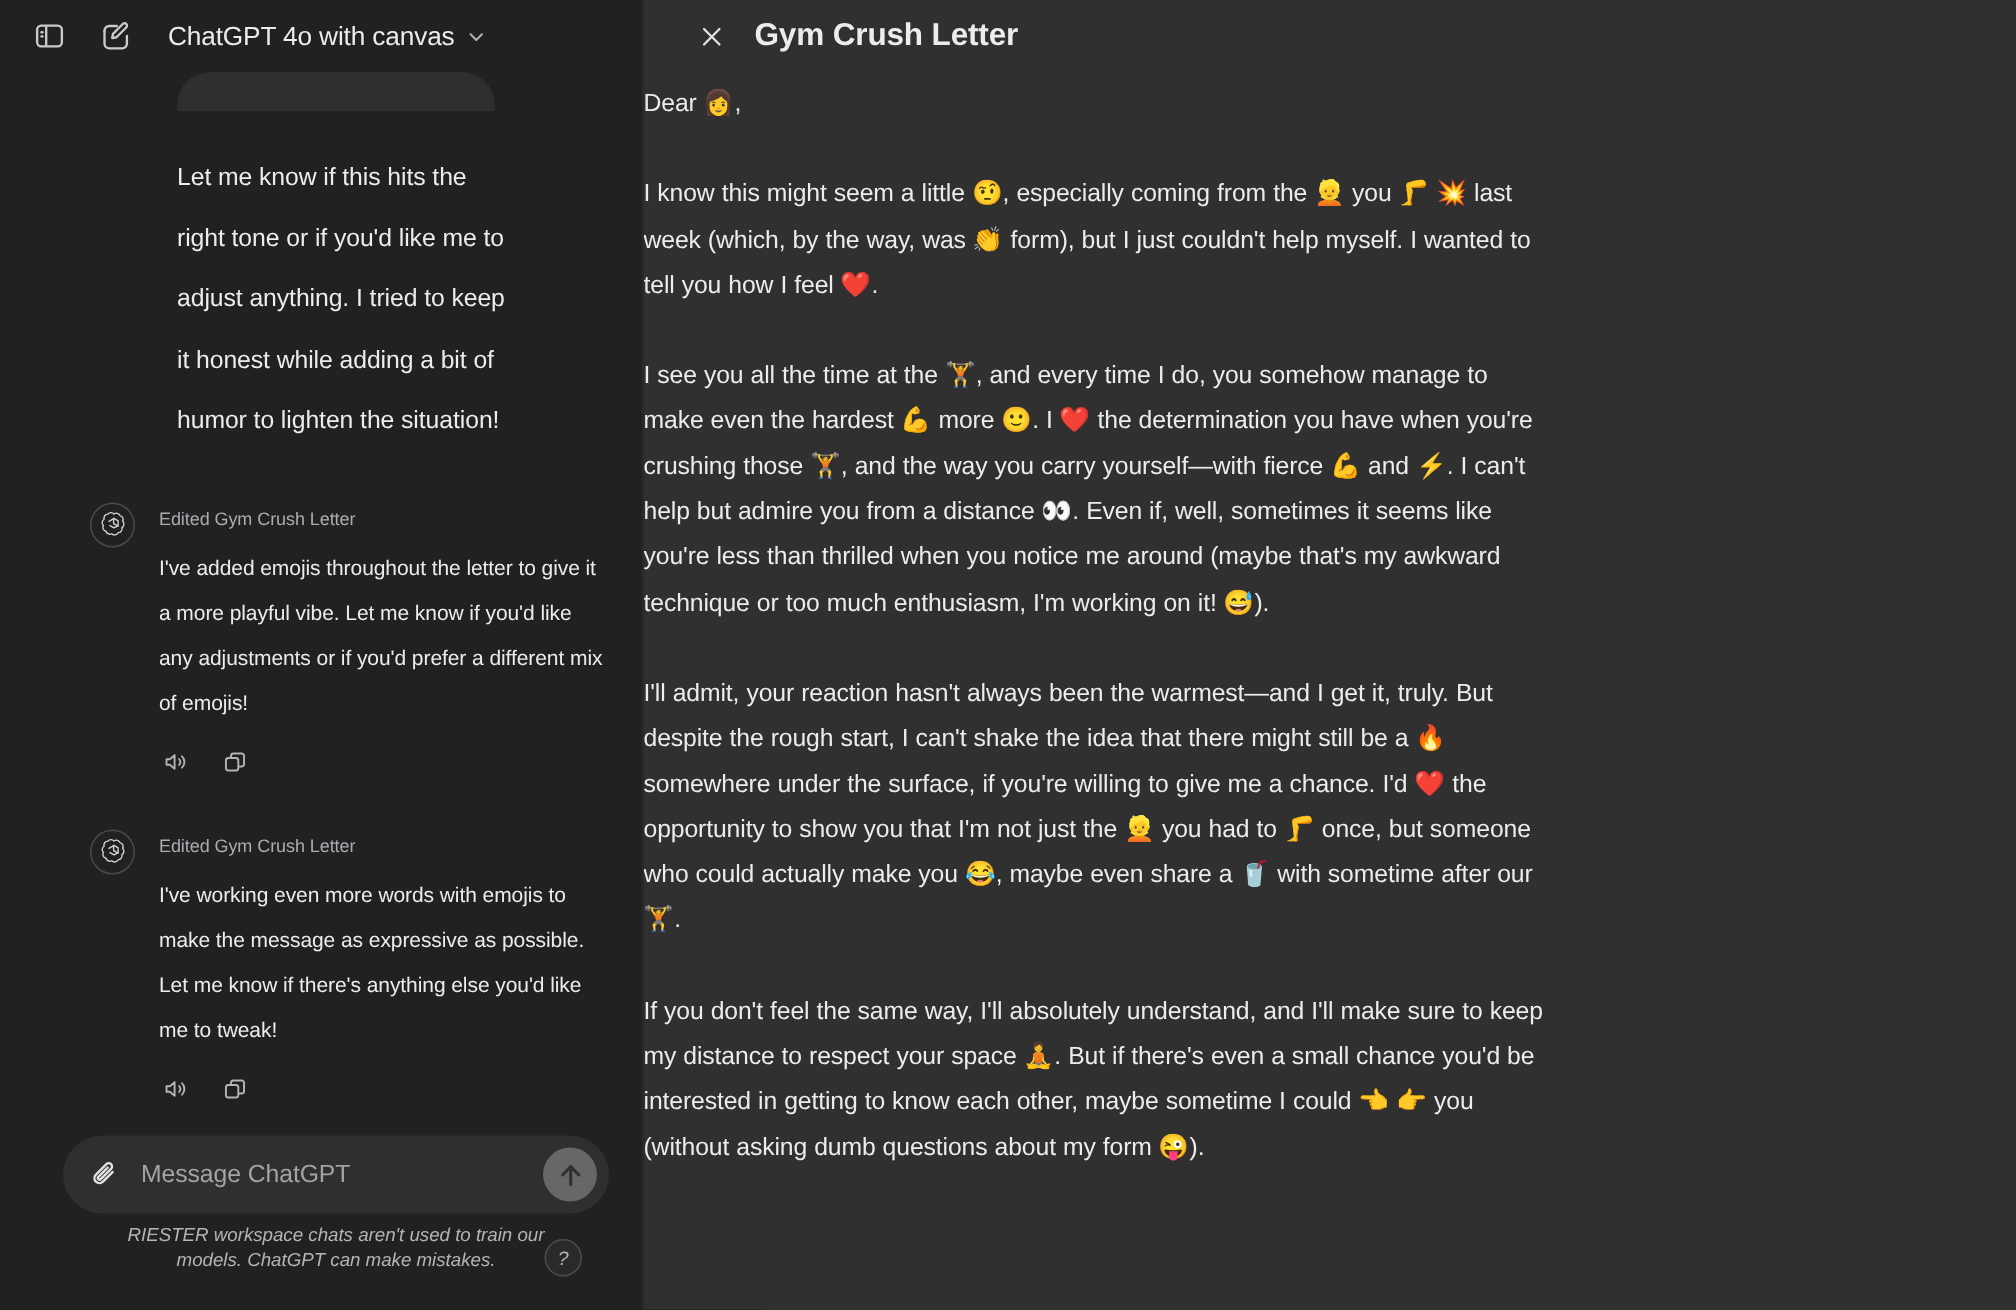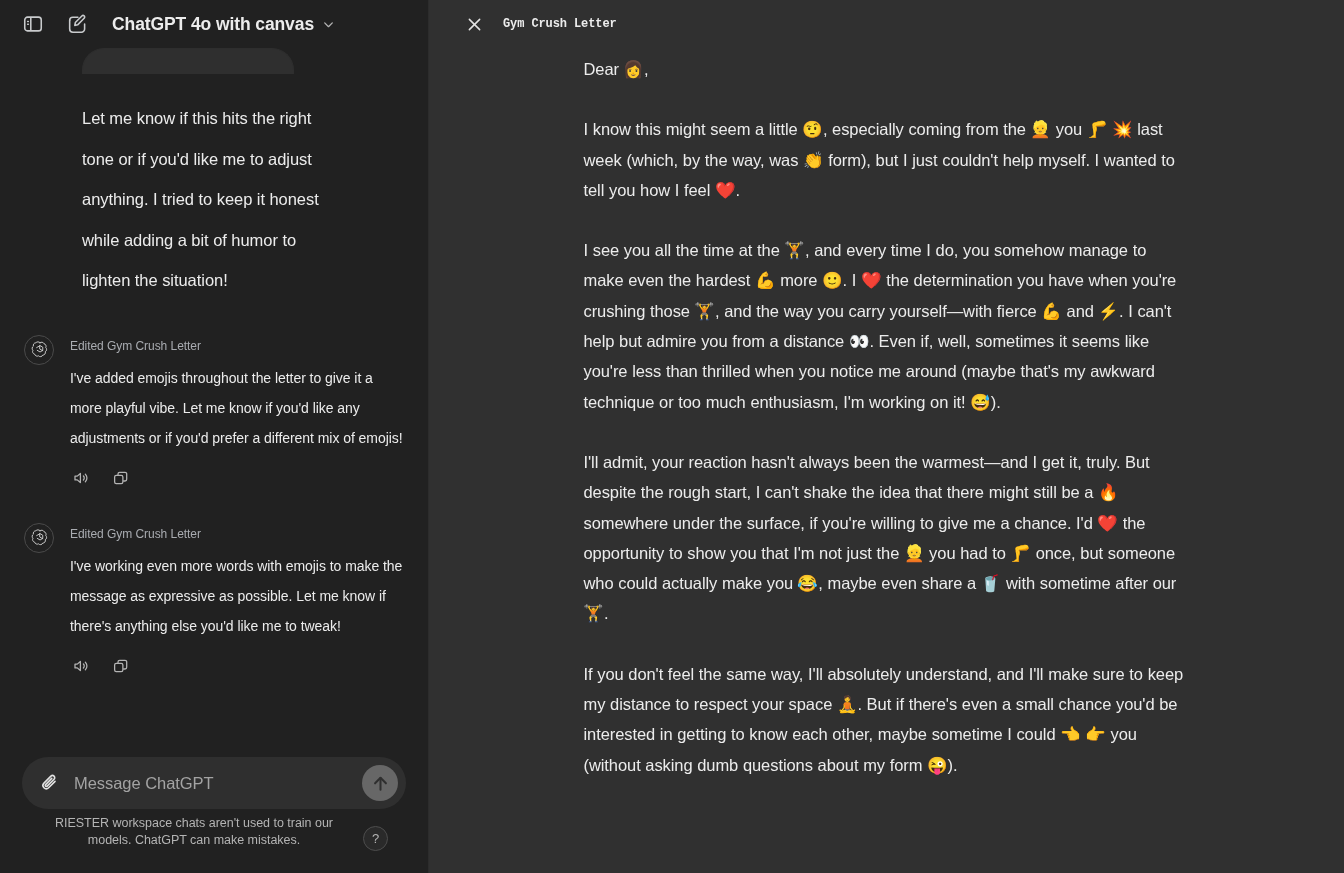--- a/index.html
+++ b/index.html
@@ -55,39 +55,40 @@
     align-items: center;
     gap: 8px;
     cursor: pointer;
     padding: 3px 8px 3px 6px;
     border-radius: 8px;
     margin-left: -2px;
   }
 
   #model-name {
     font-size: 17.5px;
-    font-weight: 700;
+    font-weight: 400;
     color: #ececec;
     letter-spacing: -0.1px;
     white-space: nowrap;
   }
 
   .chev {
     width: 13px;
     height: 13px;
     color: #b4b4b4;
     display: block;
   }
 
   
   #chat-scroll {
     flex: 1 1 auto;
     overflow: hidden;
     padding: 0 24px;
     position: relative;
+    margin-left: 36px;
   }
 
   .bubble-tail {
     width: 212px;
     height: 26px;
     margin: 0 0 0 58px;
     border: 1px solid #2e2e2e;
     border-bottom: none;
     border-radius: 22px 22px 0 0;
     background: #2f2f2f;
@@ -156,20 +157,21 @@
     cursor: pointer;
     border-radius: 5px;
   }
   .act-btn svg { width: 18px; height: 18px; }
 
   
   #composer-area {
     flex: 0 0 auto;
     padding: 10px 22px 10px 22px;
     background: #212121;
+    margin-left: 20px;
   }
 
   #composer {
     height: 52px;
     background: #2f2f2f;
     border-radius: 26px;
     display: flex;
     align-items: center;
     padding: 0 8px 0 16px;
     gap: 12px;
@@ -210,21 +212,22 @@
     cursor: pointer;
     border: none;
   }
   #send-button svg { width: 21px; height: 21px; color: #2f2f2f; }
 
   #disclaimer-row {
     position: relative;
     padding: 6px 22px 14px 22px;
     display: flex;
     align-items: center;
-    justify-content: flex-start;
+    justify-content: center;
+    font-style: italic;
   }
 
   #disclaimer {
     font-size: 12.5px;
     color: #b4b4b4;
     text-align: center;
     line-height: 17px;
     max-width: 300px;
     letter-spacing: -0.02px;
   }
@@ -271,32 +274,31 @@
     display: flex;
     align-items: center;
     justify-content: center;
     color: #e3e3e3;
     cursor: pointer;
     border-radius: 6px;
   }
   #canvas-close svg { width: 19px; height: 19px; }
 
   #canvas-title {
-    font-size: 12px;
+    font-size: 21px;
     font-weight: 600;
     color: #ececec;
     letter-spacing: -0.1px;
-    font-family: Liberation Mono, monospace;
   }
 
   #canvas-scroll {
     flex: 1 1 auto;
     overflow: hidden;
     display: flex;
-    justify-content: center;
+    justify-content: flex-start;
     padding: 0;
   }
 
   #doc {
     width: 606px;
     padding: 6px 0 20px 0;
   }
 
   #doc p {
     color: #ececec;

